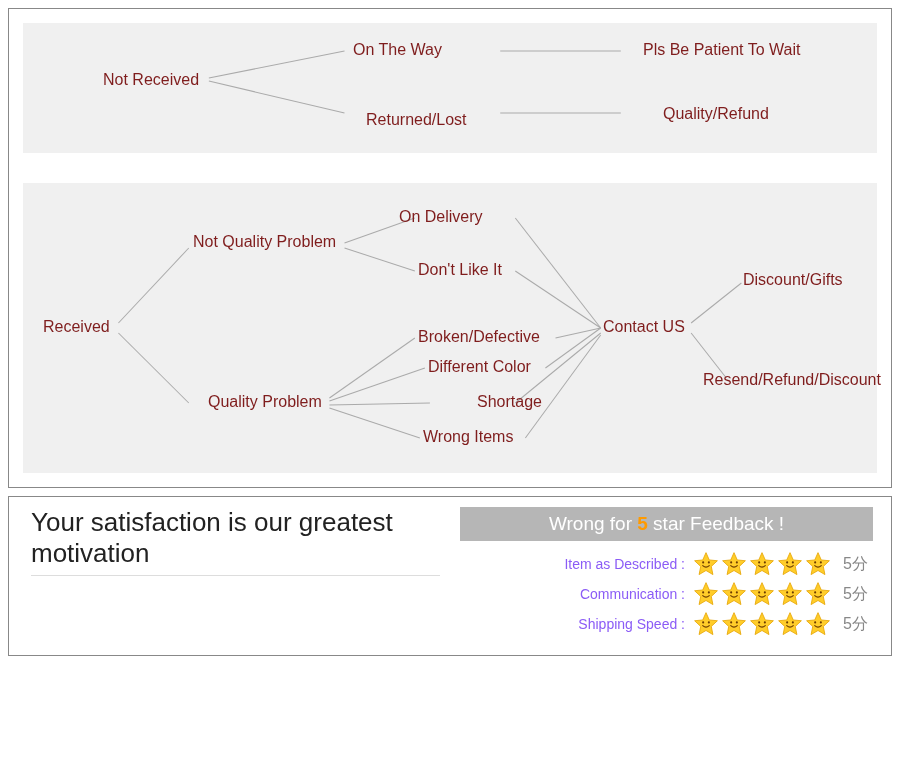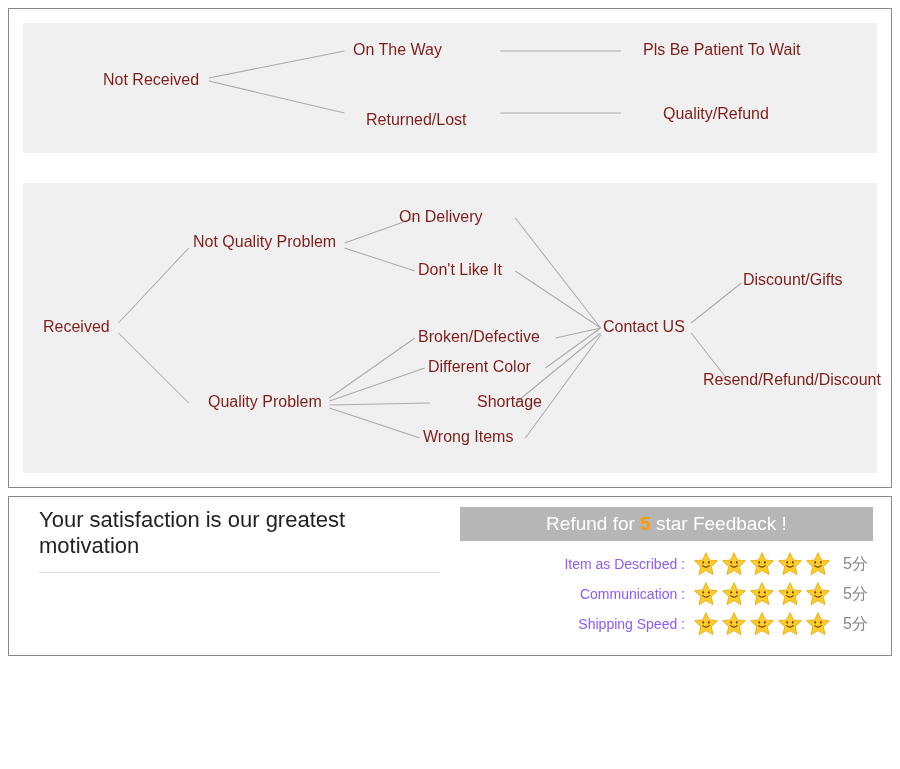--- a/index.html
+++ b/index.html
@@ -45,25 +45,25 @@
     border: 1px solid #888;
     margin: 8px;
     padding: 10px 18px 14px 18px;
     background: #fff;
     display: flex;
     gap: 20px;
   }
   .fb-left { flex: 1 1 50%; }
   .fb-right { flex: 1 1 50%; }
   .fb-title {
-    font-size: 22px;
+    font-size: 26px;
     color: #222;
-    margin: 0 0 10px 12px;
+    margin: 0 0 10px 4px;
     border-bottom: 1px solid #ddd;
-    padding-bottom: 13px;
+    padding-bottom: 6px;
   }
   .fb-text {
     font-size: 15px;
     color: #888;
     line-height: 1.8;
   }
   .thanks-bar {
     background: #b6b6b6;
     color: #fff;
     font-size: 19px;
@@ -168,21 +168,21 @@
 
   </div>
 </div>
 
 <div class="feedback-box">
   <div class="fb-left">
     <div class="fb-title">Your satisfaction is our greatest motivation</div>
   </div>
   <div class="fb-right">
     <div class="thanks-bar">
-      <span>Refund for </span><span class="five">5</span><span> star Feedback !</span>
+      <span>Wrong for </span><span class="five">5</span><span> star Feedback !</span>
     </div>
     <div id="ratings">
         <div class="rating-row">
           <div class="rating-label">Item as Described :</div>
           <div class="stars">
             <span class="star">
               <svg viewBox="0 0 32 32" width="26" height="26">
                 <path d="M16 2 L20 11 L30 12 L22.5 19 L24.5 29 L16 24 L7.5 29 L9.5 19 L2 12 L12 11 Z" fill="#ffcd2a" stroke="#e6a400" stroke-width="1"></path>
                 <circle cx="12.5" cy="14" r="1.3" fill="#6b3b00"></circle>
                 <circle cx="19.5" cy="14" r="1.3" fill="#6b3b00"></circle>

